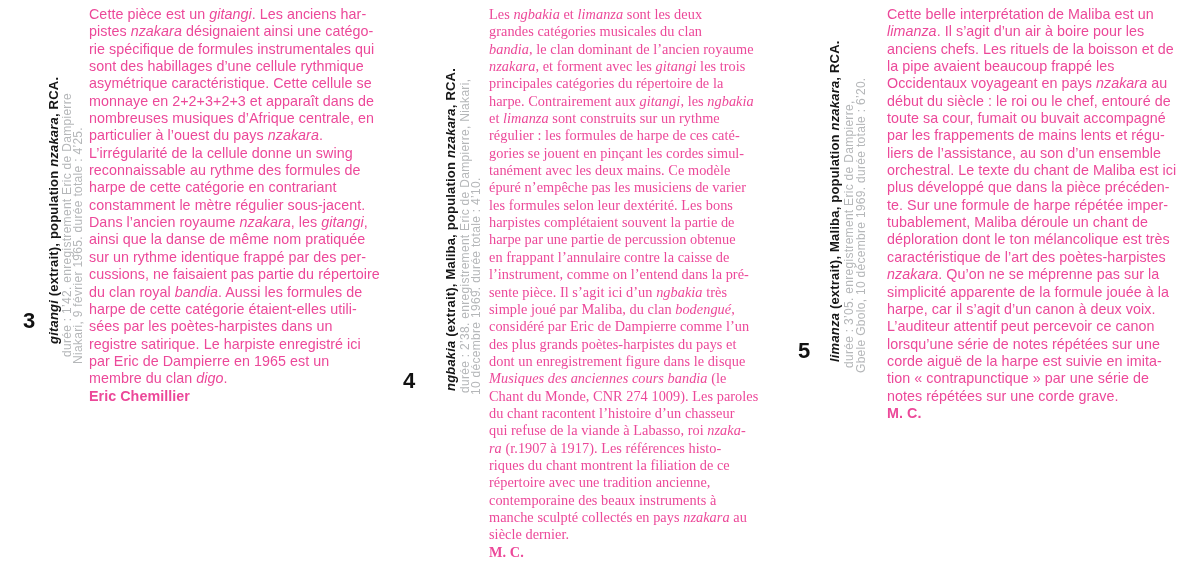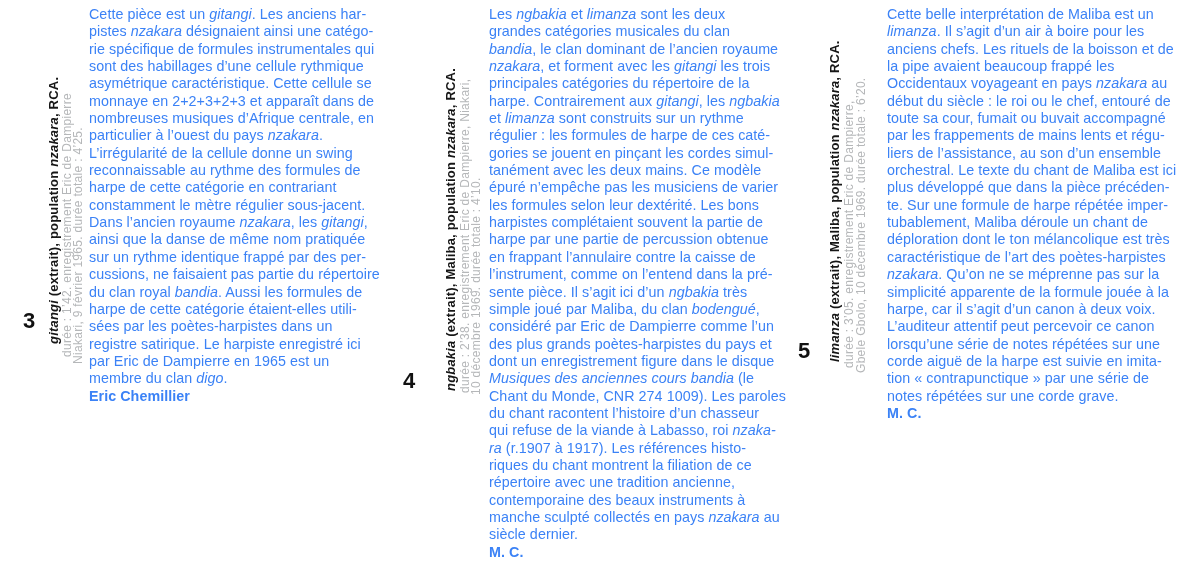--- a/index.html
+++ b/index.html
@@ -36,21 +36,21 @@
     font-size: 12px;
     line-height: 12px;
     color: #b5b7b9;
     letter-spacing: 0.3px;
   }
   .body-col {
     position: absolute;
     font-size: 14.3px;
     line-height: 17.35px;
     letter-spacing: 0.05px;
-    color: #3b82f6;
+    color: #ec4899;
   }
   .it { font-style: italic; }
   .sig { font-weight: bold; }
 </style>
 </head>
 <body>
 
 <div class="page">
 
   <div class="tracknum" style="left:23px; top:310px;">3</div>
@@ -59,21 +59,21 @@
   <div class="rot rot-meta" style="left:72px; top:364px;">Niakari, 9 février 1965. durée totale : 4’25.</div>
   <div class="body-col" style="left:89px; top:6px; width:352px;">
     <div><span>Cette pièce est un </span><span class="it">gitangi</span><span>. Les anciens har-</span><br><span>pistes </span><span class="it">nzakara</span><span> désignaient ainsi une catégo-</span><br><span>rie spécifique de formules instrumentales qui</span><br><span>sont des habillages d’une cellule rythmique</span><br><span>asymétrique caractéristique. Cette cellule se</span><br><span>monnaye en 2+2+3+2+3 et apparaît dans de</span><br><span>nombreuses musiques d’Afrique centrale, en</span><br><span>particulier à l’ouest du pays </span><span class="it">nzakara</span><span>.</span><br><span>L’irrégularité de la cellule donne un swing</span><br><span>reconnaissable au rythme des formules de</span><br><span>harpe de cette catégorie en contrariant</span><br><span>constamment le mètre régulier sous-jacent.</span><br><span>Dans l’ancien royaume </span><span class="it">nzakara</span><span>, les </span><span class="it">gitangi</span><span>,</span><br><span>ainsi que la danse de même nom pratiquée</span><br><span>sur un rythme identique frappé par des per-</span><br><span>cussions, ne faisaient pas partie du répertoire</span><br><span>du clan royal </span><span class="it">bandia</span><span>. Aussi les formules de</span><br><span>harpe de cette catégorie étaient-elles utili-</span><br><span>sées par les poètes-harpistes dans un</span><br><span>registre satirique. Le harpiste enregistré ici</span><br><span>par Eric de Dampierre en 1965 est un</span><br><span>membre du clan </span><span class="it">digo</span><span>.</span></div>
     <div class="sig">Eric Chemillier</div>
   </div>
 
   <div class="tracknum" style="left:403px; top:370px;">4</div>
   <div class="rot rot-title" style="left:443px; top:391px;"><span class="it">ngbakia</span><span> (extrait), Maliba, population </span><span class="it">nzakara</span><span>, RCA.</span></div>
   <div class="rot rot-meta" style="left:459px; top:393px;">durée : 2’38. enregistrement Eric de Dampierre, Niakari,</div>
   <div class="rot rot-meta" style="left:470px; top:395px;">10 décembre 1969. durée totale : 4’10.</div>
-  <div class="body-col" style="left:489px; top:6px; width:334px;">
+  <div class="body-col" style="left:489px; top:6px; width:334px;font-family:Liberation Serif, serif;">
     <div><span>Les </span><span class="it">ngbakia</span><span> et </span><span class="it">limanza</span><span> sont les deux</span><br><span>grandes catégories musicales du clan</span><br><span class="it">bandia</span><span>, le clan dominant de l’ancien royaume</span><br><span class="it">nzakara</span><span>, et forment avec les </span><span class="it">gitangi</span><span> les trois</span><br><span>principales catégories du répertoire de la</span><br><span>harpe. Contrairement aux </span><span class="it">gitangi</span><span>, les </span><span class="it">ngbakia</span><br><span>et </span><span class="it">limanza</span><span> sont construits sur un rythme</span><br><span>régulier : les formules de harpe de ces caté-</span><br><span>gories se jouent en pinçant les cordes simul-</span><br><span>tanément avec les deux mains. Ce modèle</span><br><span>épuré n’empêche pas les musiciens de varier</span><br><span>les formules selon leur dextérité. Les bons</span><br><span>harpistes complétaient souvent la partie de</span><br><span>harpe par une partie de percussion obtenue</span><br><span>en frappant l’annulaire contre la caisse de</span><br><span>l’instrument, comme on l’entend dans la pré-</span><br><span>sente pièce. Il s’agit ici d’un </span><span class="it">ngbakia</span><span> très</span><br><span>simple joué par Maliba, du clan </span><span class="it">bodengué</span><span>,</span><br><span>considéré par Eric de Dampierre comme l’un</span><br><span>des plus grands poètes-harpistes du pays et</span><br><span>dont un enregistrement figure dans le disque</span><br><span class="it">Musiques des anciennes cours bandia</span><span> (le</span><br><span>Chant du Monde, CNR 274 1009). Les paroles</span><br><span>du chant racontent l’histoire d’un chasseur</span><br><span>qui refuse de la viande à Labasso, roi </span><span class="it">nzaka-</span><br><span class="it">ra</span><span> (r.1907 à 1917). Les références histo-</span><br><span>riques du chant montrent la filiation de ce</span><br><span>répertoire avec une tradition ancienne,</span><br><span>contemporaine des beaux instruments à</span><br><span>manche sculpté collectés en pays </span><span class="it">nzakara</span><span> au</span><br><span>siècle dernier.</span></div>
     <div class="sig">M. C.</div>
   </div>
 
   <div class="tracknum" style="left:798px; top:340px;">5</div>
   <div class="rot rot-title" style="left:827px; top:362px;"><span class="it">limanza</span><span> (extrait), Maliba, population </span><span class="it">nzakara</span><span>, RCA.</span></div>
   <div class="rot rot-meta" style="left:843px; top:368px;">durée : 3’05. enregistrement Eric de Dampierre,</div>
   <div class="rot rot-meta" style="left:855px; top:373px;">Gbele Gbolo, 10 décembre 1969. durée totale : 6’20.</div>
   <div class="body-col" style="left:887px; top:6px; width:318px;">
     <div><span>Cette belle interprétation de Maliba est un</span><br><span class="it">limanza</span><span>. Il s’agit d’un air à boire pour les</span><br><span>anciens chefs. Les rituels de la boisson et de</span><br><span>la pipe avaient beaucoup frappé les</span><br><span>Occidentaux voyageant en pays </span><span class="it">nzakara</span><span> au</span><br><span>début du siècle : le roi ou le chef, entouré de</span><br><span>toute sa cour, fumait ou buvait accompagné</span><br><span>par les frappements de mains lents et régu-</span><br><span>liers de l’assistance, au son d’un ensemble</span><br><span>orchestral. Le texte du chant de Maliba est ici</span><br><span>plus développé que dans la pièce précéden-</span><br><span>te. Sur une formule de harpe répétée imper-</span><br><span>tubablement, Maliba déroule un chant de</span><br><span>déploration dont le ton mélancolique est très</span><br><span>caractéristique de l’art des poètes-harpistes</span><br><span class="it">nzakara</span><span>. Qu’on ne se méprenne pas sur la</span><br><span>simplicité apparente de la formule jouée à la</span><br><span>harpe, car il s’agit d’un canon à deux voix.</span><br><span>L’auditeur attentif peut percevoir ce canon</span><br><span>lorsqu’une série de notes répétées sur une</span><br><span>corde aiguë de la harpe est suivie en imita-</span><br><span>tion « contrapunctique » par une série de</span><br><span>notes répétées sur une corde grave.</span></div>

